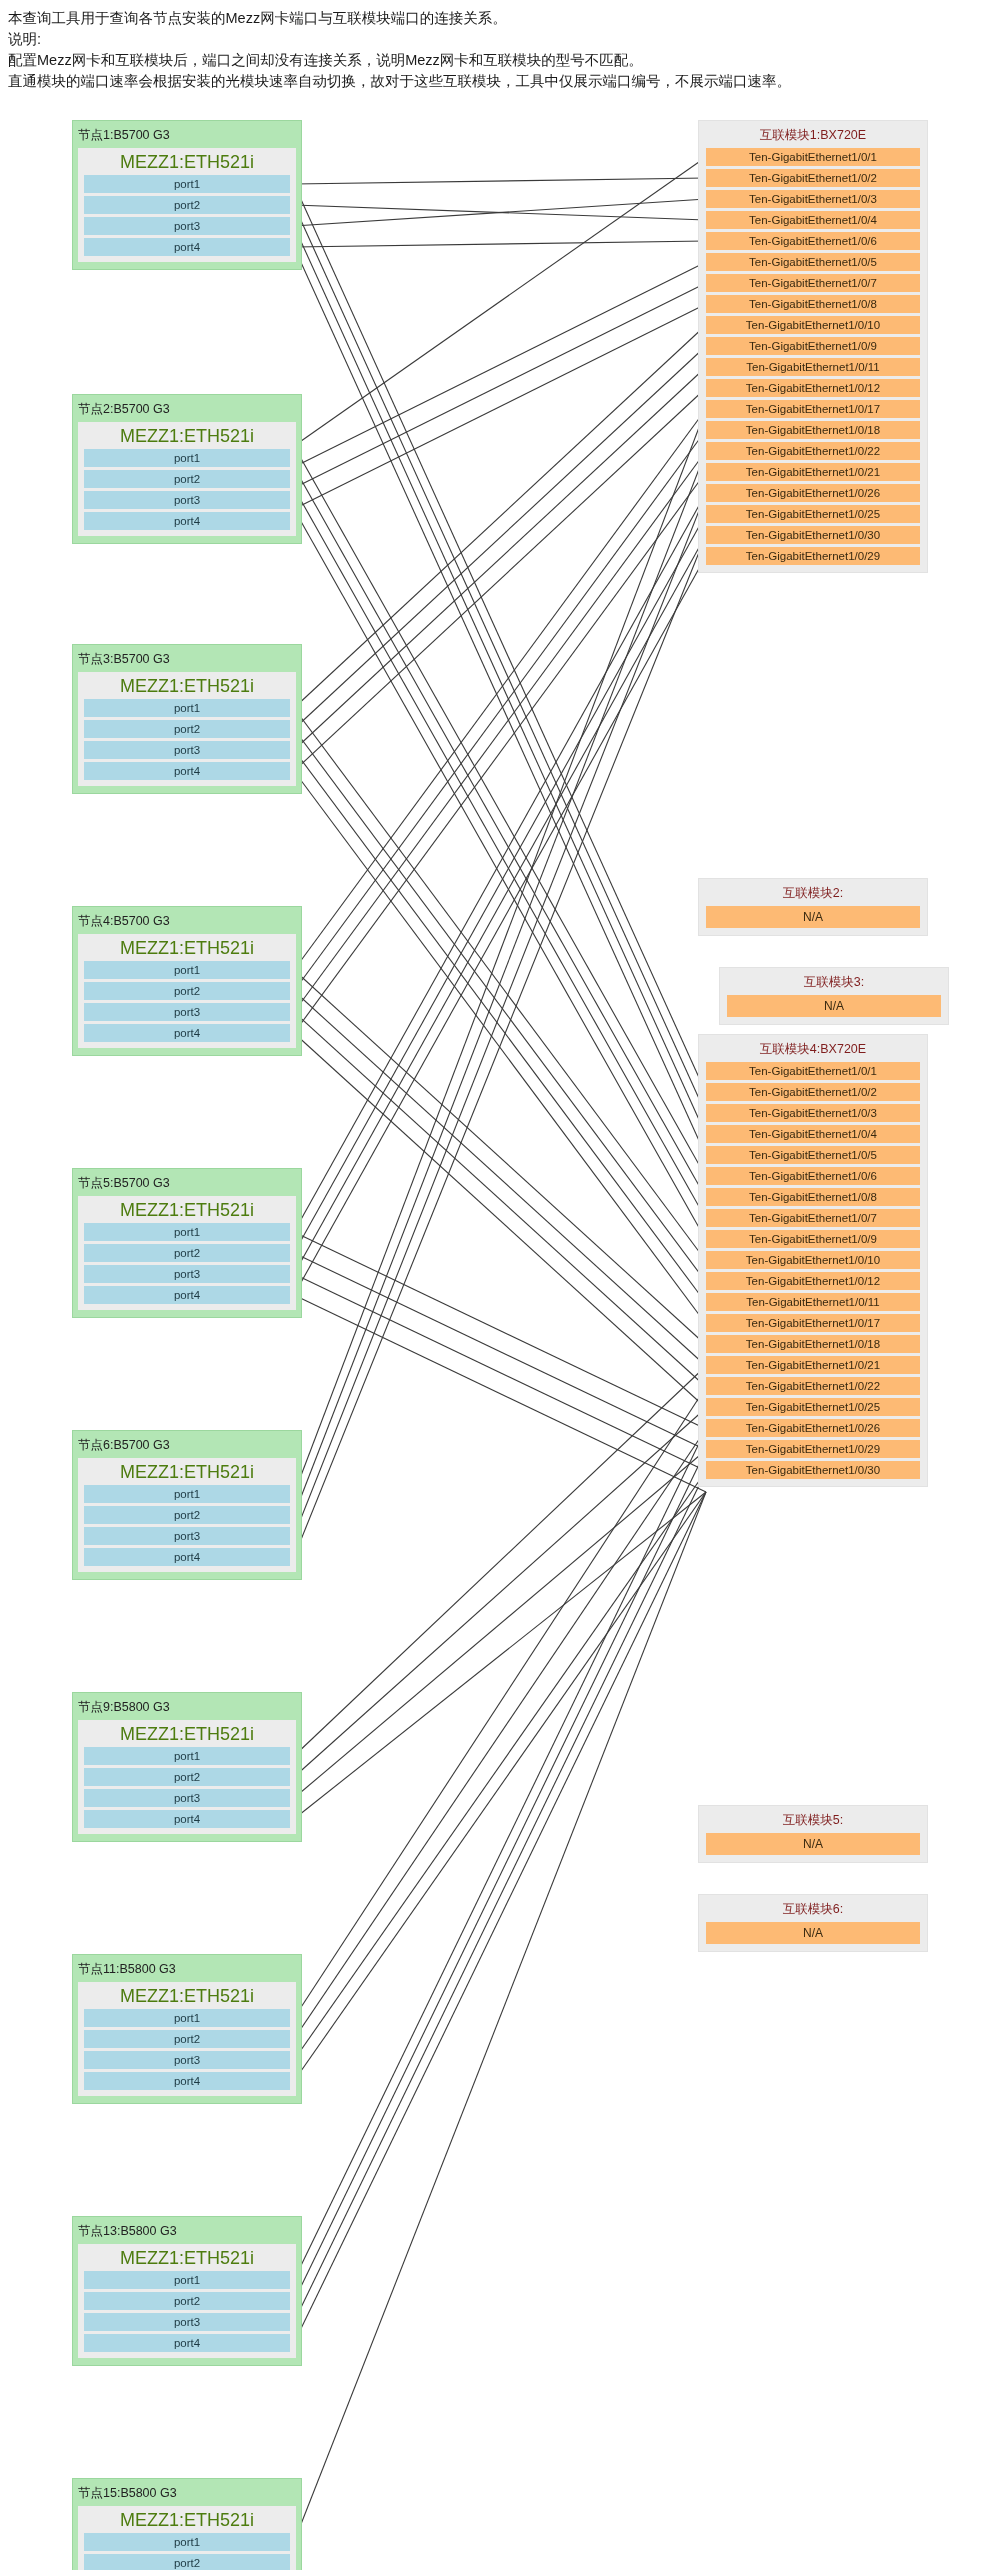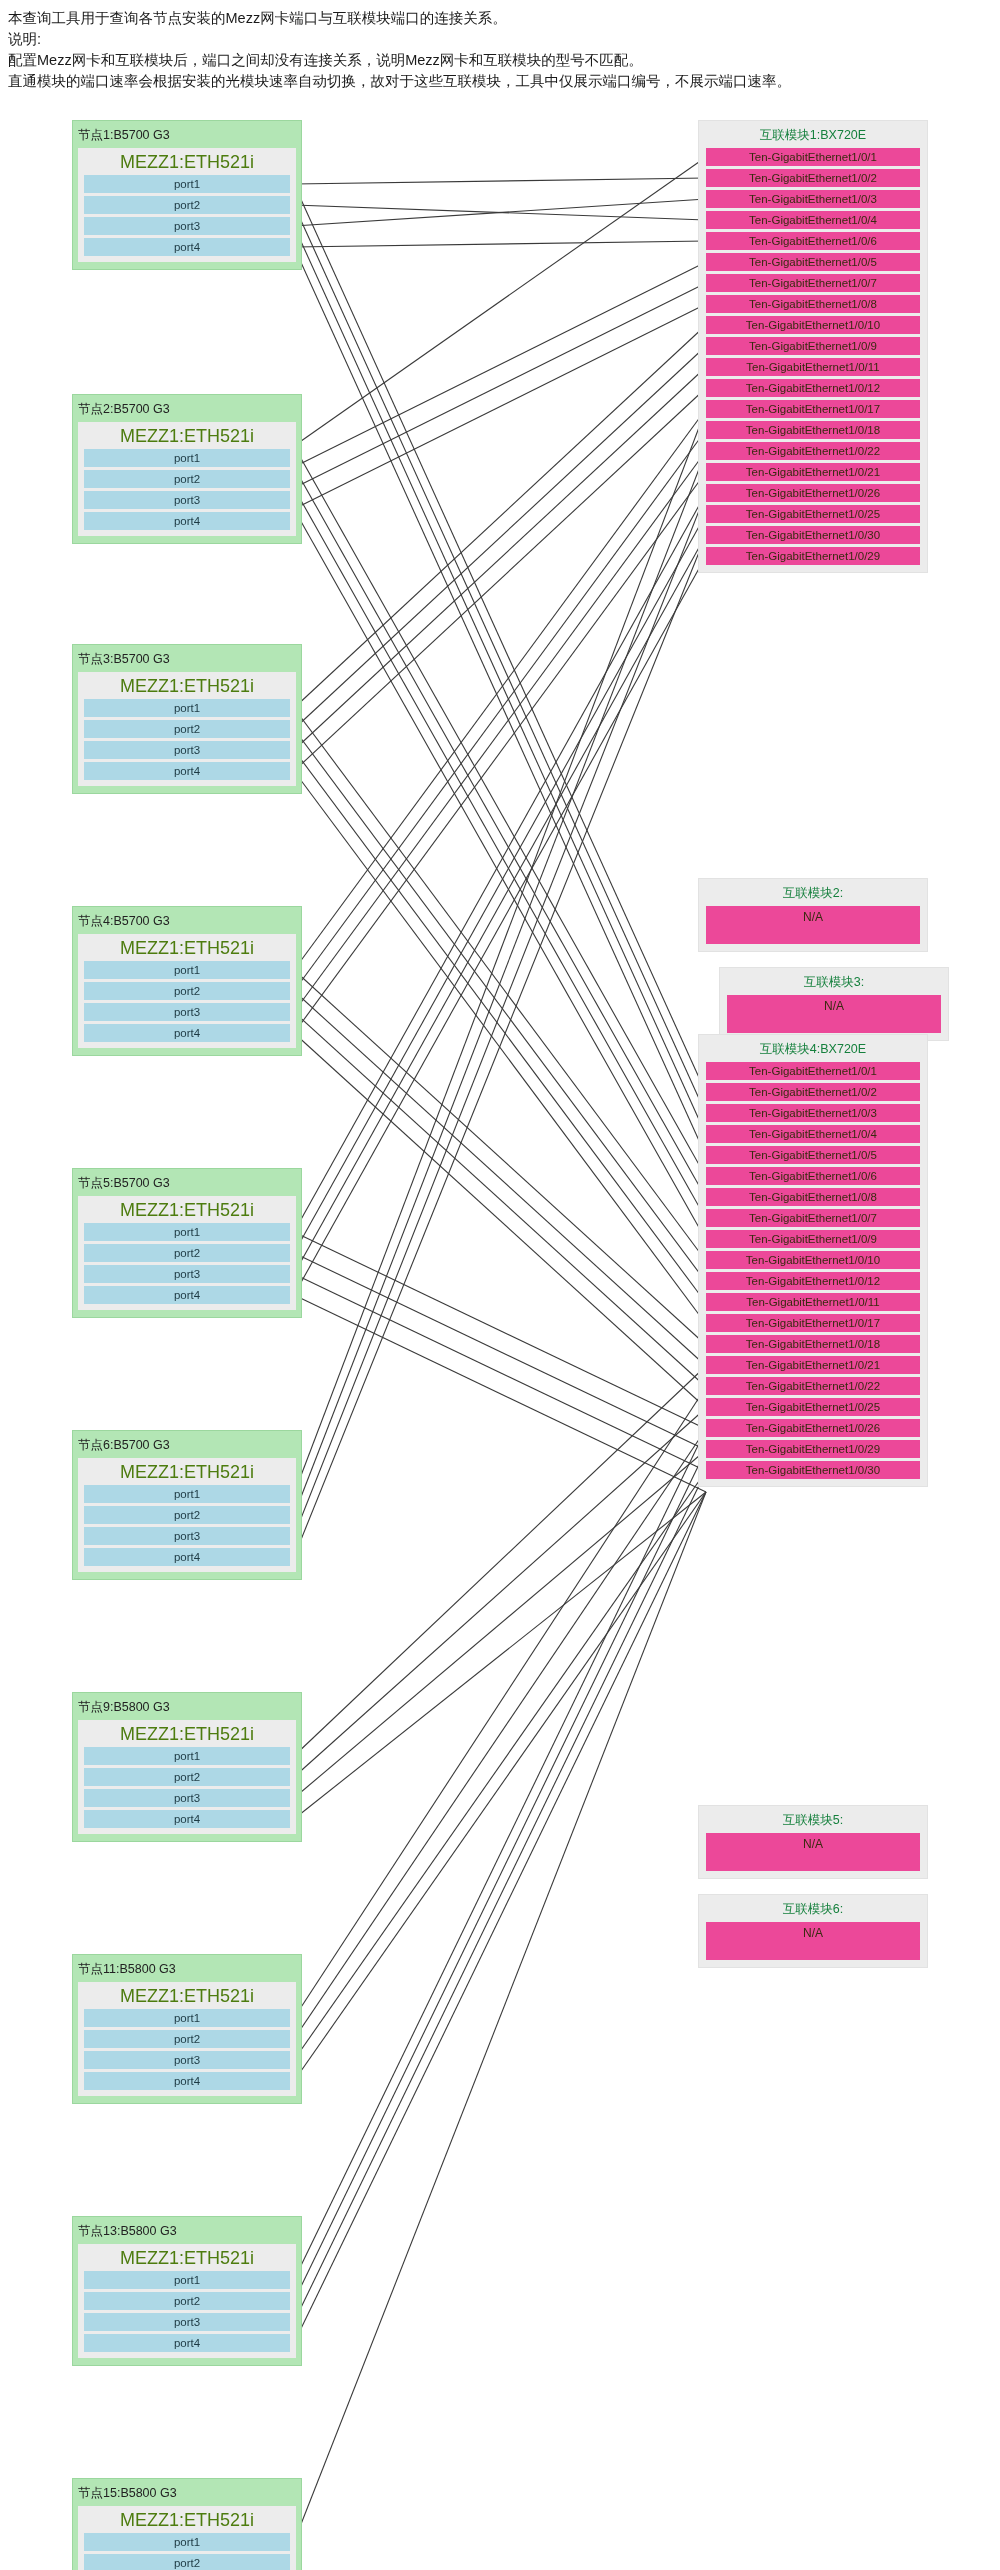--- a/index.html
+++ b/index.html
@@ -71,34 +71,34 @@
     width:230px;
     background:#ececec;
     border:1px solid #e2e2e2;
     box-sizing:border-box;
     padding:4px 7px 7px 7px;
   }
   .module-title{
     text-align:center;
     font-size:12.5px;
     line-height:18px;
-    color:#15803d;
+    color:#7f1d1d;
     padding:1px 0 4px 0;
   }
   .iport{
-    background:#ec4899;
+    background:#fdba74;
     color:#3a2a10;
     font-size:11.5px;
     text-align:center;
     height:18px;
     line-height:18px;
     margin-bottom:3px;
   }
   .iport:last-child{margin-bottom:0;}
-  .na{height:38px;line-height:22px;font-size:12px;}
+  .na{height:22px;line-height:22px;font-size:12px;}
 </style>
 </head>
 <body>
 
 <div id="page">
 
   <div class="desc">
     <div>本查询工具用于查询各节点安装的Mezz网卡端口与互联模块端口的连接关系。</div>
     <div>说明:</div>
     <div>配置Mezz网卡和互联模块后，端口之间却没有连接关系，说明Mezz网卡和互联模块的型号不匹配。</div>

